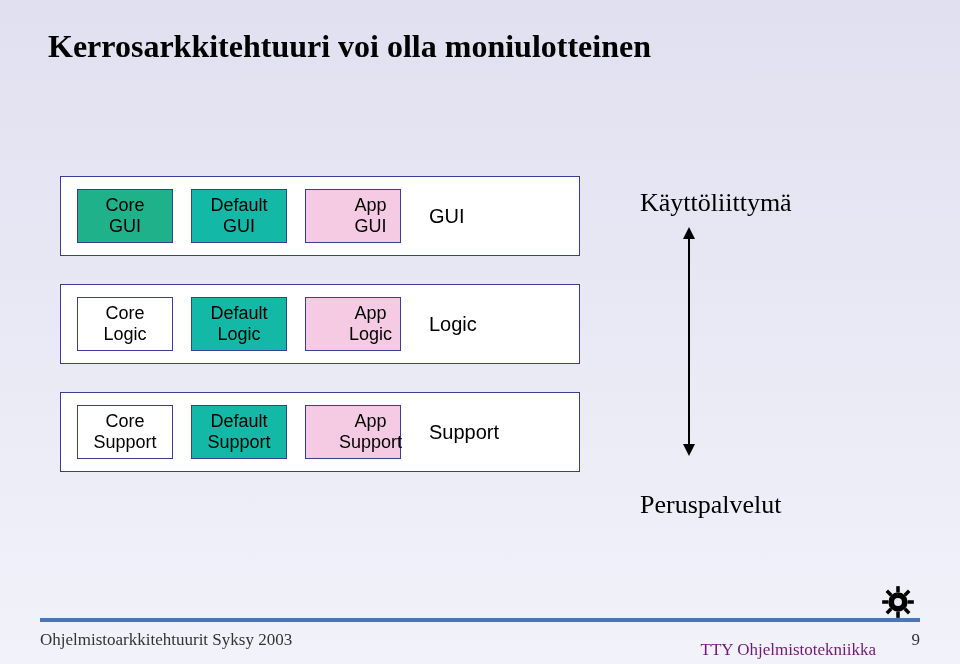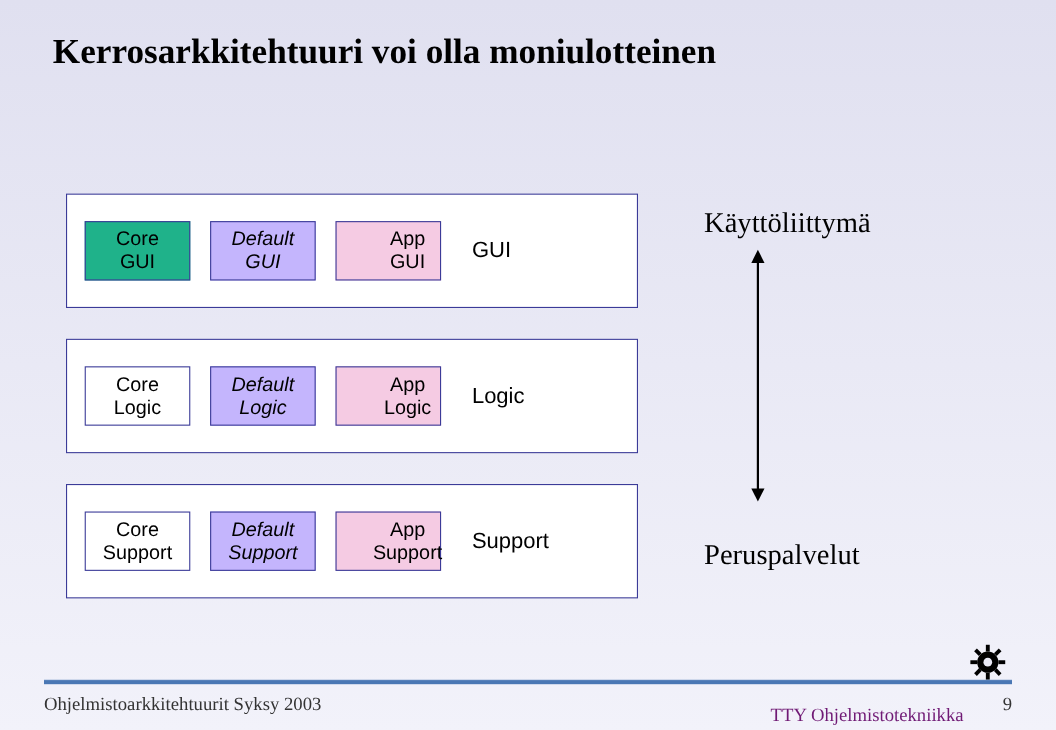--- a/index.html
+++ b/index.html
@@ -21,42 +21,42 @@
   .diagram-area {
     position: absolute;
     top: 176px;
     left: 60px;
     width: 520px;
     font-family: Arial, Helvetica, sans-serif;
   }
   .layer {
     border: 1px solid #3b3b98;
     background: #fff;
-    height: 104px;
+    height: 80px;
     margin-bottom: 28px;
     display: flex;
     align-items: center;
     padding-left: 16px;
     position: relative;
   }
   .cell {
     border: 1px solid #3b3b98;
     width: 96px;
     height: 54px;
     margin-right: 18px;
     display: flex;
     align-items: center;
     justify-content: center;
     text-align: center;
     font-size: 18px;
     line-height: 1.15;
     color: #000;
   }
   .cell.core-gui { background: #1fb28a; }
-  .cell.default { background: #c4b5fd; font-style: italic; }
+  .cell.default { background: #14b8a6; }
   .cell.app { background: #f5cbe3; padding-left: 35px; }
   .cell.core-plain { background: #fff; }
   .layer-label {
     font-size: 20px;
     color: #000;
     margin-left: 10px;
   }
   .side-labels {
     position: absolute;
     top: 178px;

